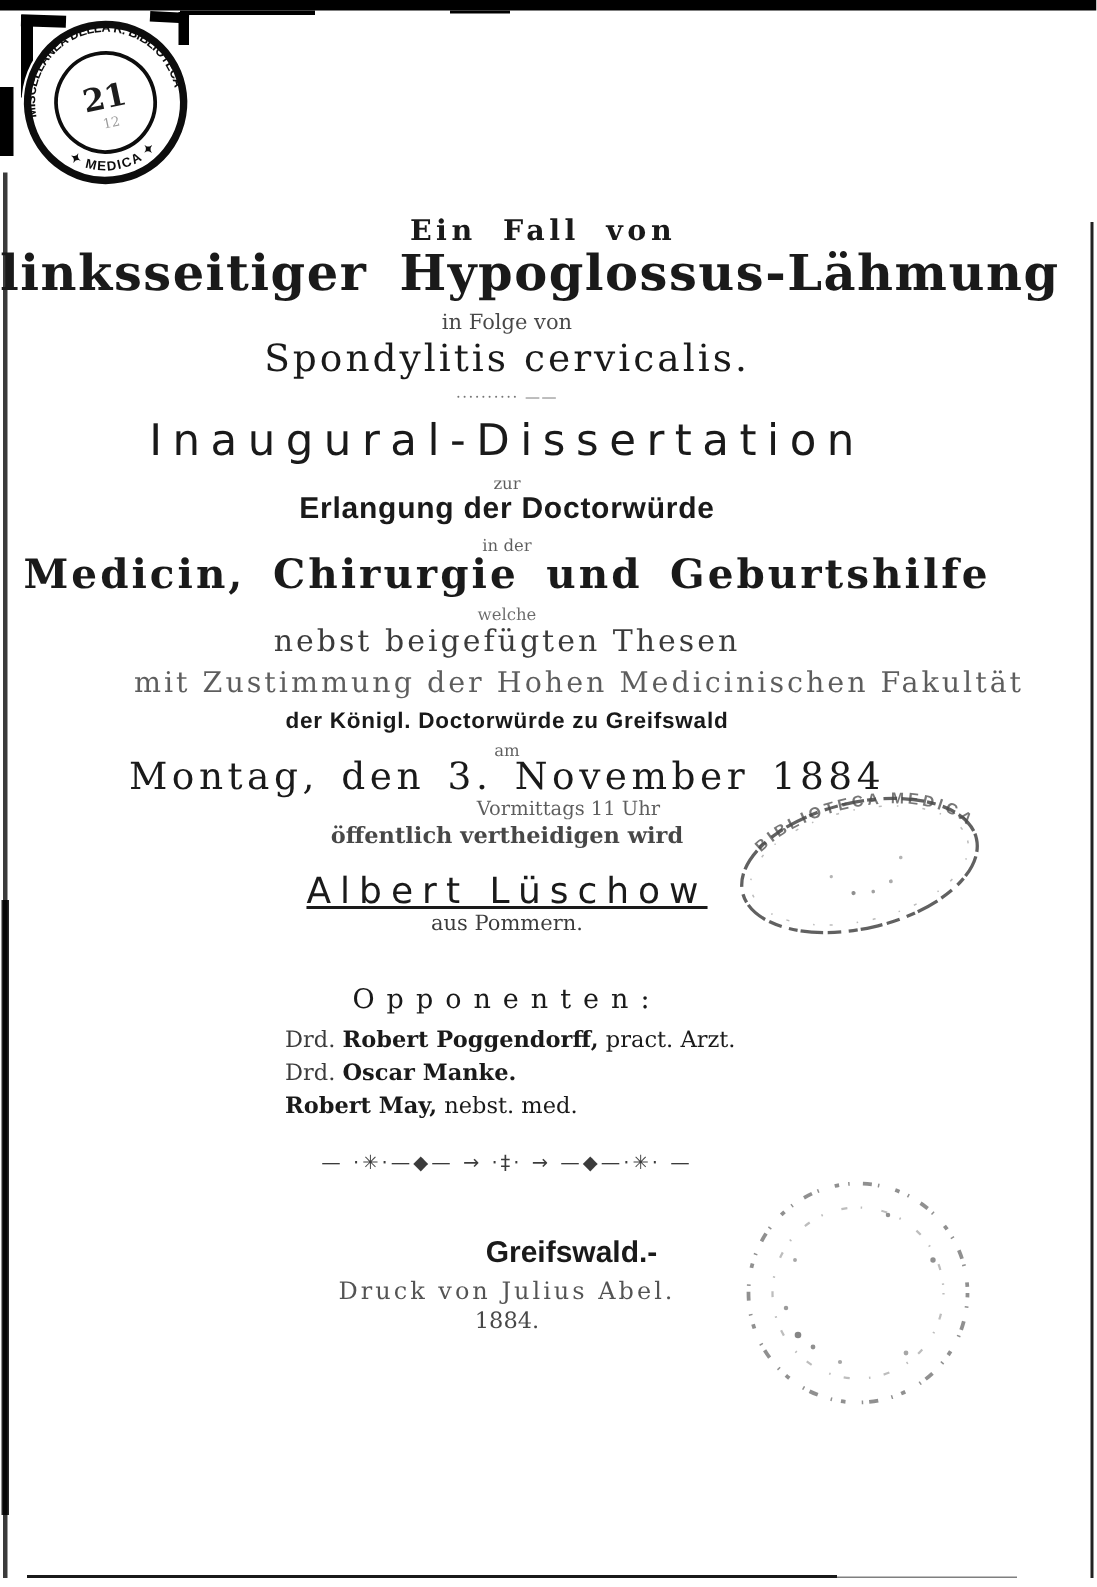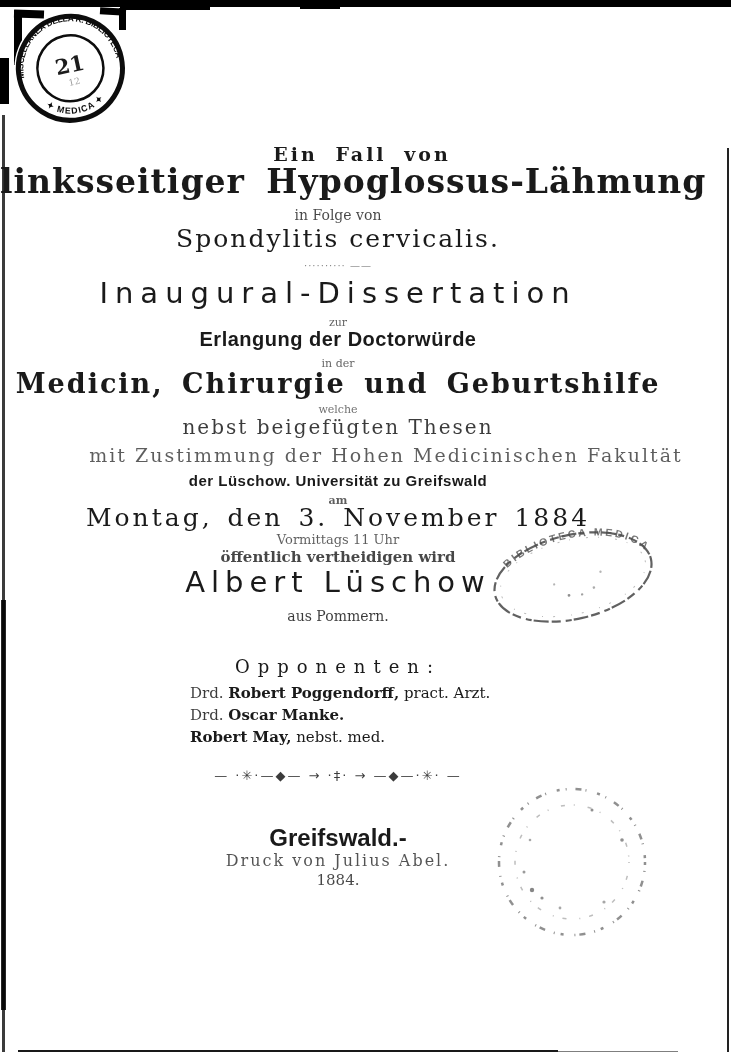--- a/index.html
+++ b/index.html
@@ -33,29 +33,29 @@
   .t-divider   {top:260px;font-size:10px;letter-spacing:1px;opacity:.6;}
   .t-inaug     {top:276px;font-size:29px;letter-spacing:7px;text-align:center;}
   .t-zur       {top:316px;font-size:11px;opacity:.7;}
   .t-erlang    {top:328px;font-size:20px;font-weight:700;letter-spacing:.5px;}
   .t-inder     {top:357px;font-size:11px;opacity:.7;}
   .t-medicin   {top:368px;font-size:27px;font-weight:700;letter-spacing:2px;word-spacing:7px;}
   .t-welche    {top:403px;font-size:11px;opacity:.65;}
   .t-nebst     {top:415px;font-size:20px;letter-spacing:2px;opacity:.85;}
   .t-zustimm   {top:444px;font-size:19px;letter-spacing:2px;opacity:.7;padding-left:48px;}
   .t-univ      {top:472px;font-size:15px;font-weight:700;letter-spacing:.5px;}
-  .t-am        {top:494px;font-size:11px;opacity:.7;font-weight:bold;}
+  .t-am        {top:494px;font-size:11px;opacity:.7;}
   .t-montag    {top:503px;font-size:25px;letter-spacing:3px;word-spacing:4px;}
-  .t-time      {top:532px;font-size:13px;opacity:.7;}
+  .t-time      {top:532px;font-size:13px;opacity:.7;margin-left:41px;}
   .t-defend    {top:548px;font-size:15px;opacity:.8;font-weight:bold;}
-  .t-author    {top:565px;font-size:29px;letter-spacing:6px;}
+  .t-author    {top:580px;font-size:24px;letter-spacing:6px;text-decoration:underline;}
   .t-origin    {top:608px;font-size:14px;opacity:.85;}
   .t-opphead   {top:656px;font-size:18px;letter-spacing:8px;}
   .t-ornament  {top:768px;font-size:13px;letter-spacing:2px;opacity:.85;}
-  .t-city      {top:824px;font-size:24px;font-weight:700;}
+  .t-city      {top:824px;font-size:20px;font-weight:700;padding-left:43px;}
   .t-printer   {top:851px;font-size:16px;letter-spacing:2px;opacity:.75;}
   .t-year      {top:871px;font-size:15px;opacity:.8;}
 
   .opponents{position:absolute;left:190px;top:682px;font-size:15px;line-height:22px;
              color:#1a1a1a;text-align:left;white-space:nowrap;}
   .opponents .deg{opacity:.85;}
   .opponents strong{font-weight:700;}
 
   
   .stamp-round{position:absolute;left:6px;top:6px;transform:rotate(-12deg);}
@@ -106,21 +106,21 @@
 <div class="ln serif t-divider">·········· ——</div>
 
 <div class="ln sans  t-inaug">Inaugural-Dissertation</div>
 <div class="ln serif t-zur">zur</div>
 <div class="ln lsans t-erlang">Erlangung der Doctorwürde</div>
 <div class="ln serif t-inder">in der</div>
 <div class="ln serif t-medicin">Medicin, Chirurgie und Geburtshilfe</div>
 <div class="ln serif t-welche">welche</div>
 <div class="ln serif t-nebst">nebst beigefügten Thesen</div>
 <div class="ln serif t-zustimm">mit Zustimmung der Hohen Medicinischen Fakultät</div>
-<div class="ln lsans t-univ">der Lüschow. Universität zu Greifswald</div>
+<div class="ln lsans t-univ">der Königl. Doctorwürde zu Greifswald</div>
 <div class="ln serif t-am">am</div>
 <div class="ln serif t-montag">Montag, den 3. November 1884</div>
 <div class="ln serif t-time">Vormittags 11 Uhr</div>
 <div class="ln serif t-defend">öffentlich vertheidigen wird</div>
 <div class="ln sans  t-author">Albert Lüschow</div>
 <div class="ln serif t-origin">aus Pommern.</div>
 
 <div class="stamp-oval">
   <svg width="180" height="112" viewBox="0 0 180 112">
     <defs>

